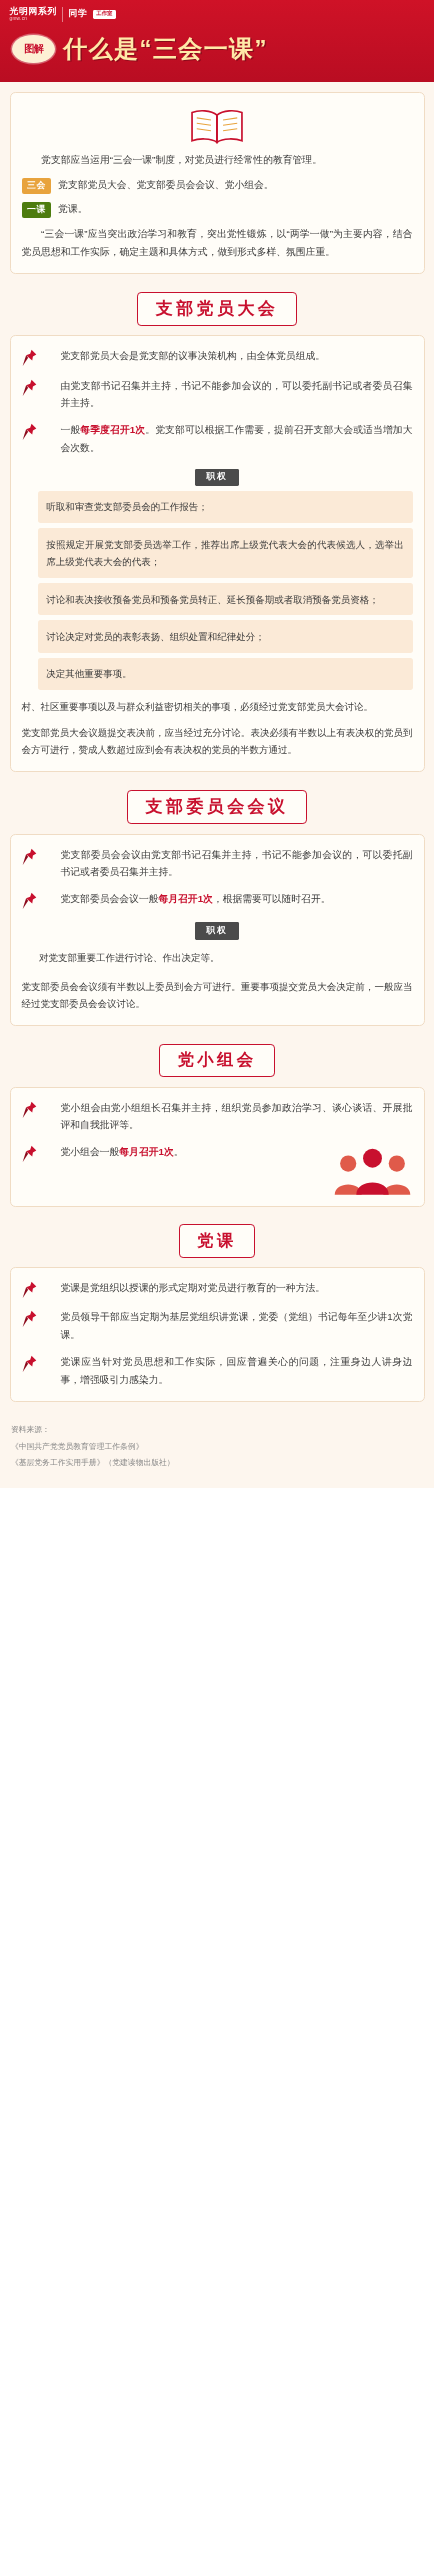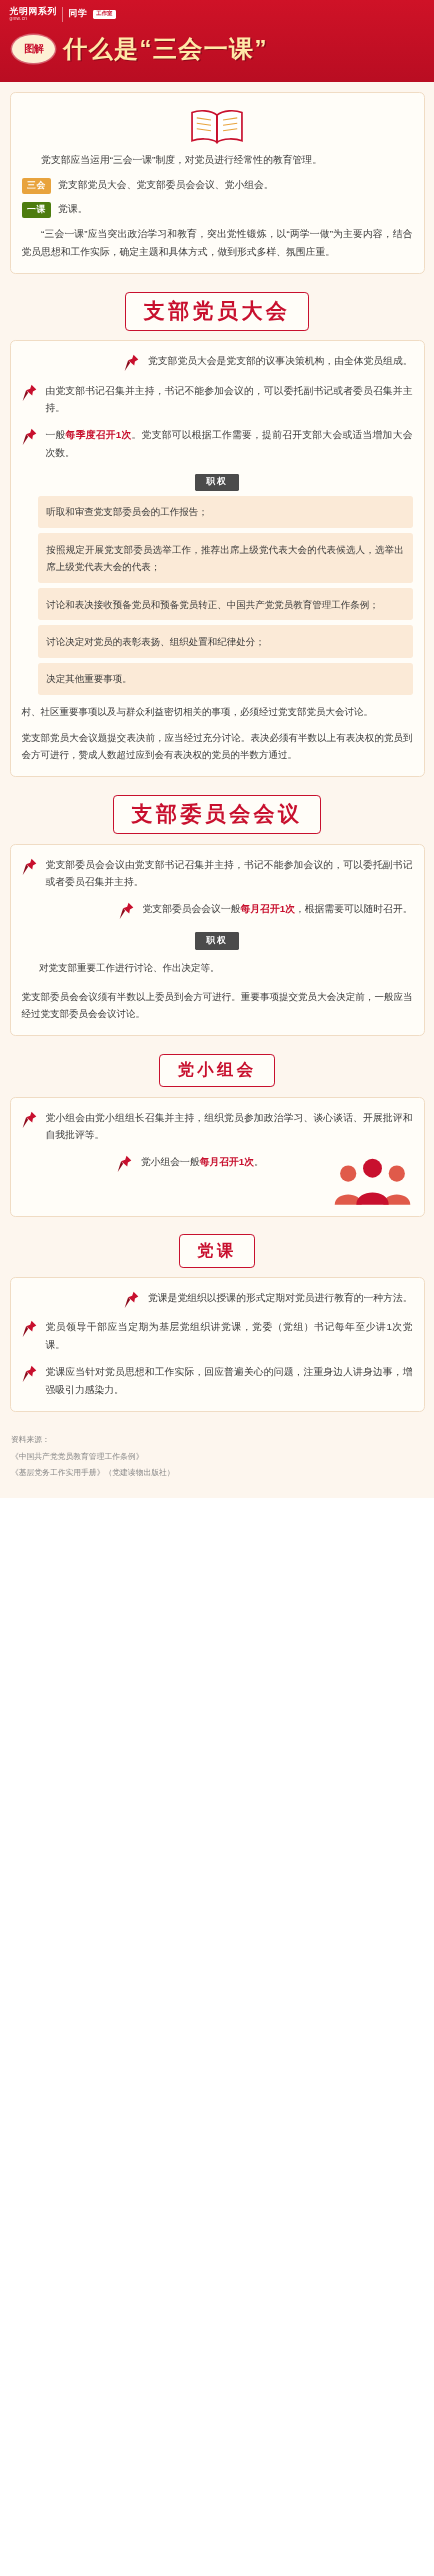--- a/index.html
+++ b/index.html
@@ -78,26 +78,26 @@
   .sec-head{
     text-align:center;margin:17.6px 0 4.1px 0;position:relative;
   }
   .sec-head .inner{
     display:inline-block;position:relative;
     border:1.4px solid #c8102e;border-radius:4.1px;
     background:#fffdf8;
     padding:4.7px 17.6px;
   }
   .sec-head .txt{
-    color:#c8102e;font-size:21px;font-weight:bold;letter-spacing:3.4px;
+    color:#c8102e;font-size:17px;font-weight:bold;letter-spacing:3.4px;
   }
   .sec-head.small .txt{font-size:16.3px;}
 
   
-  .pin-item{display:flex;gap:9px;align-items:flex-start;margin:0 0 9.5px 0;justify-content:flex-end;}
+  .pin-item{display:flex;gap:24px;align-items:flex-start;margin:0 0 9.5px 0;}
   .pin-item:last-child{margin-bottom:0;}
   .pin{width:15px;flex-shrink:0;margin-top:2px;}
   .pin-text{font-size:9.8px;line-height:1.8;color:#3a3a3a;text-align:justify;}
   .pin-text b{color:#c8102e;}
 
   
   .power-head{text-align:center;margin:12.2px 0 6.8px 0;}
   .power-head .pill{
     display:inline-block;background:#4b4b4b;color:#fff;font-size:8.8px;font-weight:bold;
     letter-spacing:2px;padding:2.7px 11px;border-radius:1.4px;
@@ -200,21 +200,21 @@
     </div>
 
     <div class="power-head">
       <span class="pill">职权</span>
     </div>
     <div class="power-rule"></div>
 
     <div class="blocks">
       <div class="blk">听取和审查党支部委员会的工作报告；</div>
       <div class="blk">按照规定开展党支部委员选举工作，推荐出席上级党代表大会的代表候选人，选举出席上级党代表大会的代表；</div>
-      <div class="blk">讨论和表决接收预备党员和预备党员转正、中国共产党党员教育管理工作条例；</div>
+      <div class="blk">讨论和表决接收预备党员和预备党员转正、延长预备期或者取消预备党员资格；</div>
       <div class="blk">讨论决定对党员的表彰表扬、组织处置和纪律处分；</div>
       <div class="blk">决定其他重要事项。</div>
     </div>
 
     <div class="note">村、社区重要事项以及与群众利益密切相关的事项，必须经过党支部党员大会讨论。</div>
     <div class="note">党支部党员大会议题提交表决前，应当经过充分讨论。表决必须有半数以上有表决权的党员到会方可进行，赞成人数超过应到会有表决权的党员的半数方通过。</div>
   </div>
 
   <div class="sec-head">
     <div class="inner">

